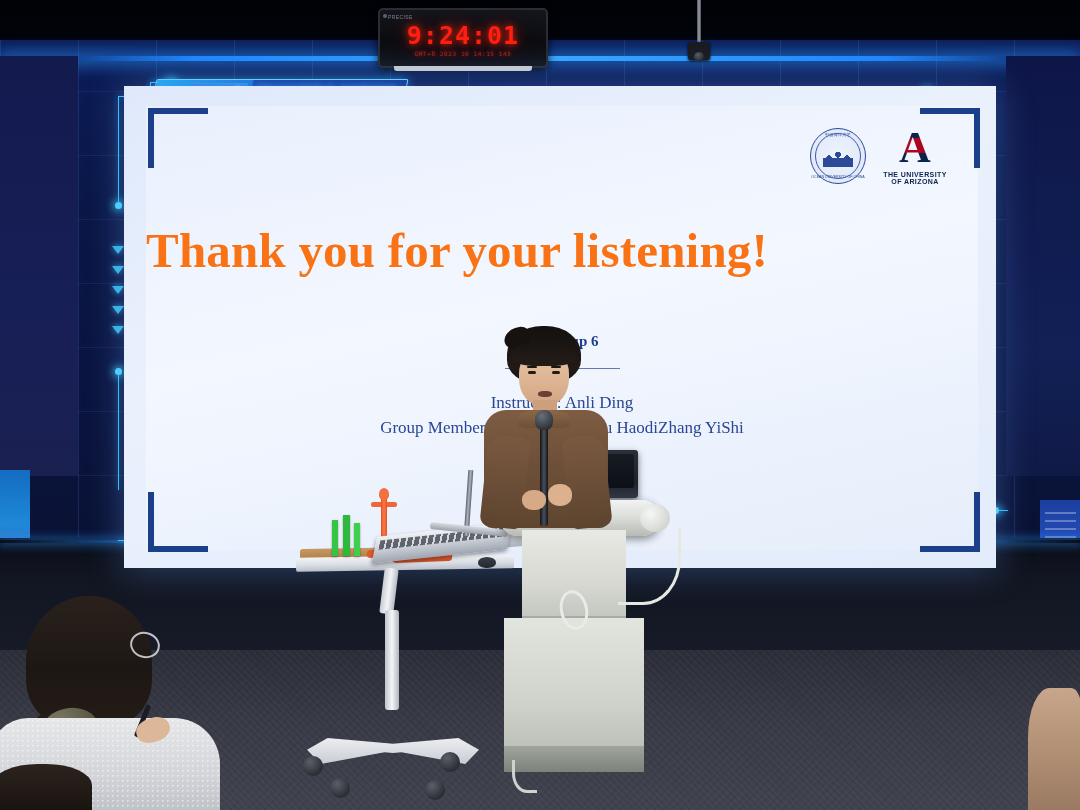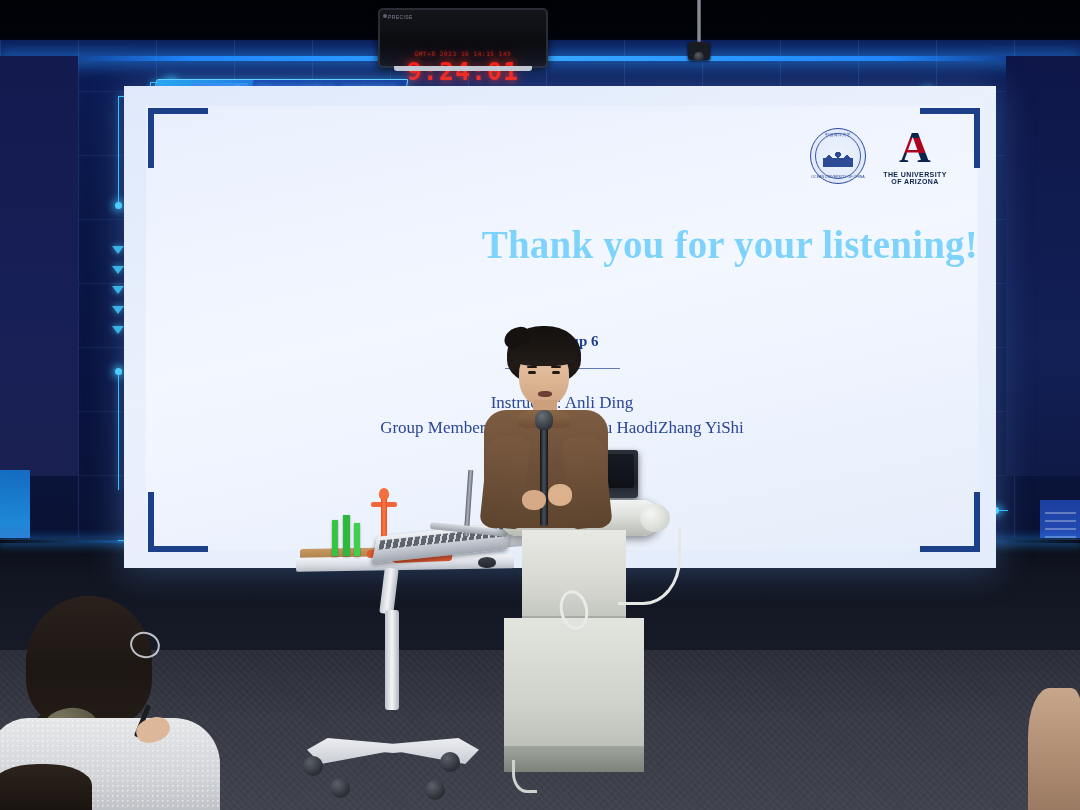--- a/index.html
+++ b/index.html
@@ -96,21 +96,20 @@
   .clock-brand{
     position:absolute;left:8px;top:4px;font-size:5px;color:#7d8490;letter-spacing:.4px;
     font-family:"Liberation Sans",sans-serif;
   }
   .clock-dot{position:absolute;left:3px;top:4px;width:4px;height:4px;border-radius:50%;background:#586070;}
   .clock-time{
     position:absolute;left:0;right:0;top:11px;text-align:center;
     font-family:"DejaVu Sans Mono",monospace;font-weight:bold;
     font-size:25px;letter-spacing:1px;color:#ff1e10;
     text-shadow:0 0 7px rgba(255,40,20,.95),0 0 18px rgba(255,30,10,.55);
-    margin-top:36px;
   }
   .clock-sub{
     position:absolute;left:0;right:0;top:40px;text-align:center;
     font-family:"DejaVu Sans Mono",monospace;font-size:6px;color:#b3241a;
     letter-spacing:.6px;text-shadow:0 0 4px rgba(220,40,20,.8);
   }
   .clock-strip{position:absolute;left:14px;bottom:-5px;width:138px;height:5px;background:#c9ccd2;border-radius:0 0 3px 3px;}
 
   
   .hud{position:absolute;left:108px;top:70px;width:904px;height:512px;pointer-events:none;}
@@ -149,23 +148,23 @@
     position:absolute;left:146px;top:106px;width:832px;height:444px;
     background:linear-gradient(168deg,#e9f0fd 0%,#f3f7ff 45%,#e6eefb 100%);
   }
   .corner{position:absolute;border:6px solid #1b3f88;width:54px;height:54px;}
   .c-tl{left:148px;top:108px;border-right:none;border-bottom:none;}
   .c-tr{left:920px;top:108px;border-left:none;border-bottom:none;}
   .c-bl{left:148px;top:492px;border-right:none;border-top:none;}
   .c-br{left:920px;top:492px;border-left:none;border-top:none;}
 
   .slide-title{
-    position:absolute;left:146px;top:222px;width:832px;text-align:right;
-    font-family:"Liberation Serif",serif;font-weight:bold;font-size:39px;
-    color:#7dd3fc;letter-spacing:.2px;
+    position:absolute;left:146px;top:222px;width:832px;text-align:left;
+    font-family:"Liberation Serif",serif;font-weight:bold;font-size:49px;
+    color:#f97316;letter-spacing:.2px;
     text-shadow:0 1px 1px rgba(255,255,255,.7);
   }
   .slide-group{
     position:absolute;left:146px;top:333px;width:832px;text-align:center;
     font-family:"Liberation Serif",serif;font-weight:bold;font-size:15px;color:#1e3f8e;
   }
   .slide-rule{
     position:absolute;left:505px;top:368px;width:115px;height:1px;background:#4a63a8;opacity:.85;
   }
   .slide-instructor{

